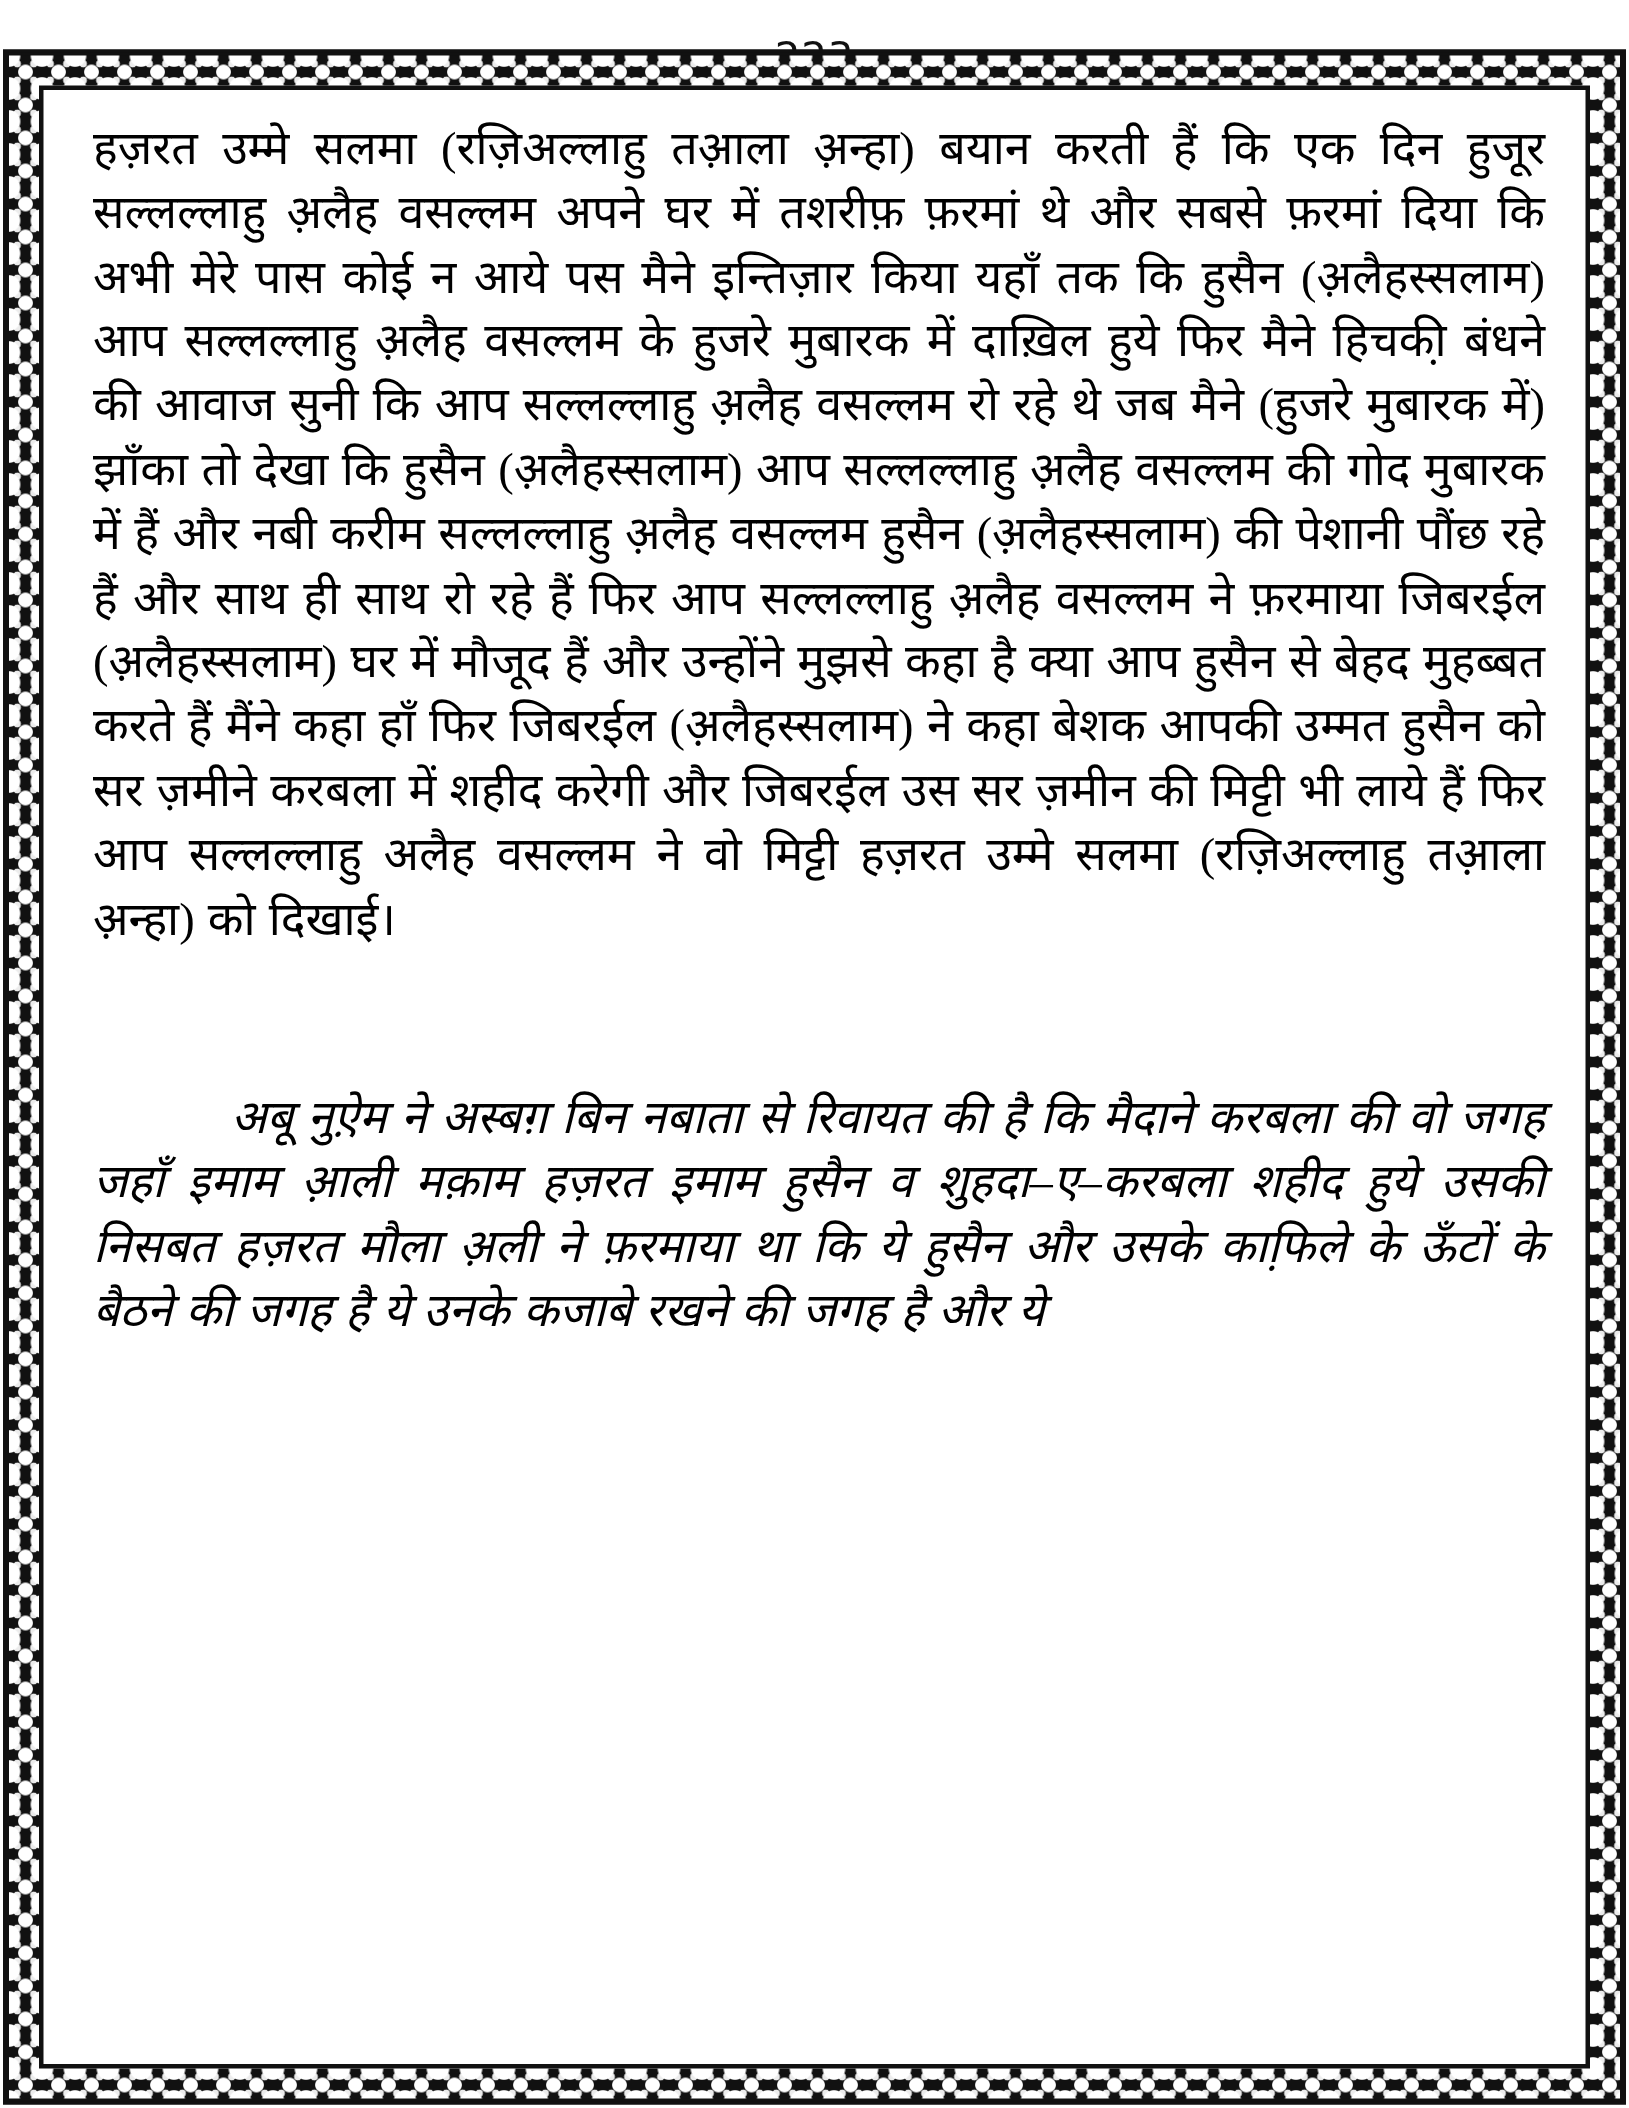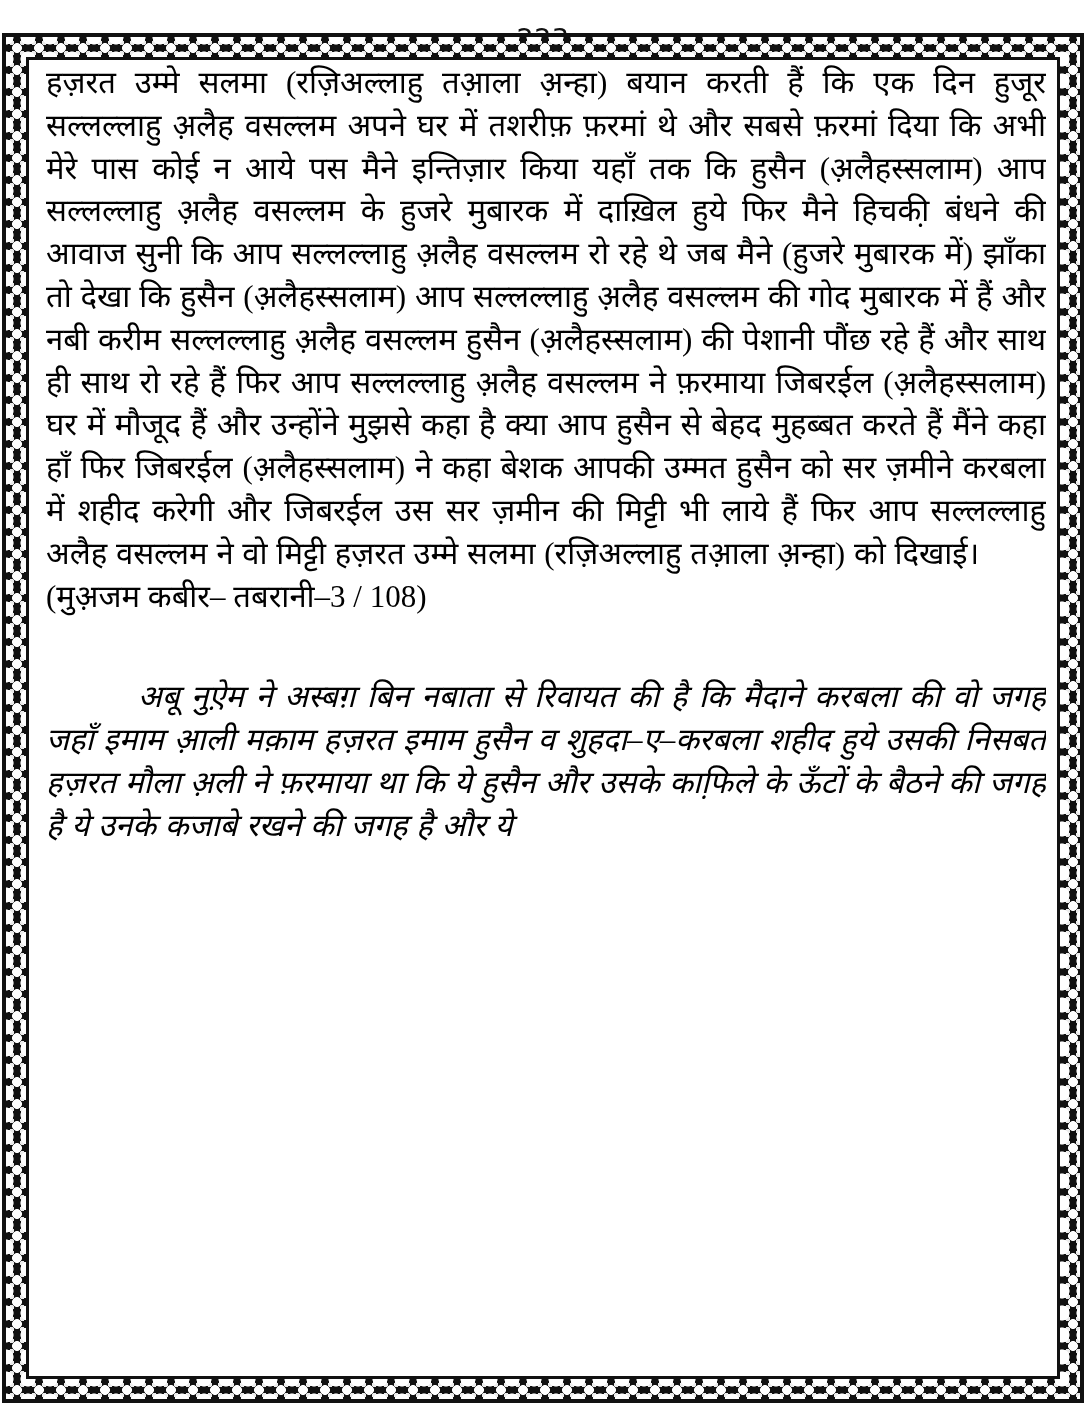--- a/index.html
+++ b/index.html
@@ -93,21 +93,21 @@
     top: 62px;
     left: 46px;
     width: 1000px;
     height: 1318px;
     box-sizing: border-box;
     padding: 0;
     overflow: hidden;
   }
 
   .para {
-    margin: 0;
+    margin: 16px;
     text-align: justify;
     text-align-last: left;
     font-size: 31px;
     line-height: 42.8px;
     font-family: "Liberation Serif", "DejaVu Serif", serif;
     color: #000000;
     font-weight: 500;
     word-spacing: 1px;
   }
   .para.indent {
@@ -137,21 +137,20 @@
 
   <div class="frame-outer">
     <div class="frame-band"></div>
     <div class="frame-inner-cut"></div>
   </div>
 
   <div class="content">
 
     <p class="para">हज़रत उम्मे सलमा (रज़िअल्लाहु तआ़ला अ़न्हा) बयान करती हैं कि एक दिन हुजूर सल्लल्लाहु अ़लैह वसल्लम अपने घर में तशरीफ़ फ़रमां थे और सबसे फ़रमां दिया कि अभी मेरे पास कोई न आये पस मैने इन्तिज़ार किया यहाँ तक कि हुसैन (अ़लैहस्सलाम) आप सल्लल्लाहु अ़लैह वसल्लम के हुजरे मुबारक में दाख़िल हुये फिर मैने हिचकी़ बंधने की आवाज सुनी कि आप सल्लल्लाहु अ़लैह वसल्लम रो रहे थे जब मैने (हुजरे मुबारक में) झाँका तो देखा कि हुसैन (अ़लैहस्सलाम) आप सल्लल्लाहु अ़लैह वसल्लम की गोद मुबारक में हैं और नबी करीम सल्लल्लाहु अ़लैह वसल्लम हुसैन (अ़लैहस्सलाम) की पेशानी पौंछ रहे हैं और साथ ही साथ रो रहे हैं फिर आप सल्लल्लाहु अ़लैह वसल्लम ने फ़रमाया जिबरईल (अ़लैहस्सलाम) घर में मौजूद हैं और उन्होंने मुझसे कहा है क्या आप हुसैन से बेहद मुहब्बत करते हैं मैंने कहा हाँ फिर जिबरईल (अ़लैहस्सलाम) ने कहा बेशक आपकी उम्मत हुसैन को सर ज़मीने करबला में शहीद करेगी और जिबरईल उस सर ज़मीन की मिट्टी भी लाये हैं फिर आप सल्लल्लाहु अलैह वसल्लम ने वो मिट्टी हज़रत उम्मे सलमा (रज़िअल्लाहु तआ़ला अ़न्हा) को दिखाई।</p>
 
-    <p class="citations">(मुअ़जम कबीर– तबरानी–3 / 108)</p>
 
     <div class="gap"></div>
 
     <p class="para indent">अबू नुऐ़म ने अस्बग़ बिन नबाता से रिवायत की है कि मैदाने करबला की वो जगह जहाँ इमाम आ़ली मक़ाम हज़रत इमाम हुसैन व शुहदा–ए–करबला शहीद हुये उसकी निसबत हज़रत मौला अ़ली ने फ़रमाया था कि ये हुसैन और उसके काफि़ले के ऊँटों के बैठने की जगह है ये उनके कजाबे रखने की जगह है और ये</p>
 
   </div>
 
 </div>
 
 </body></html>

